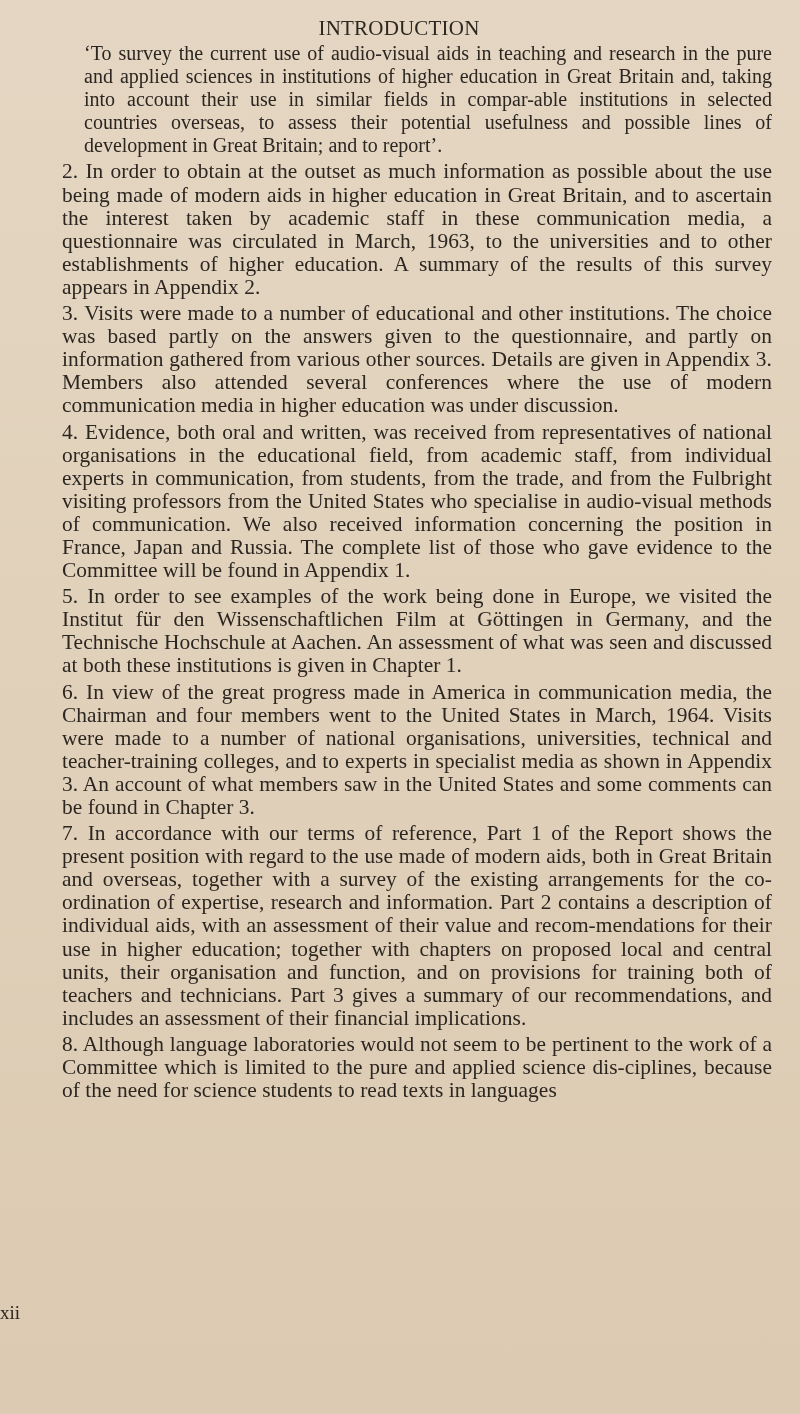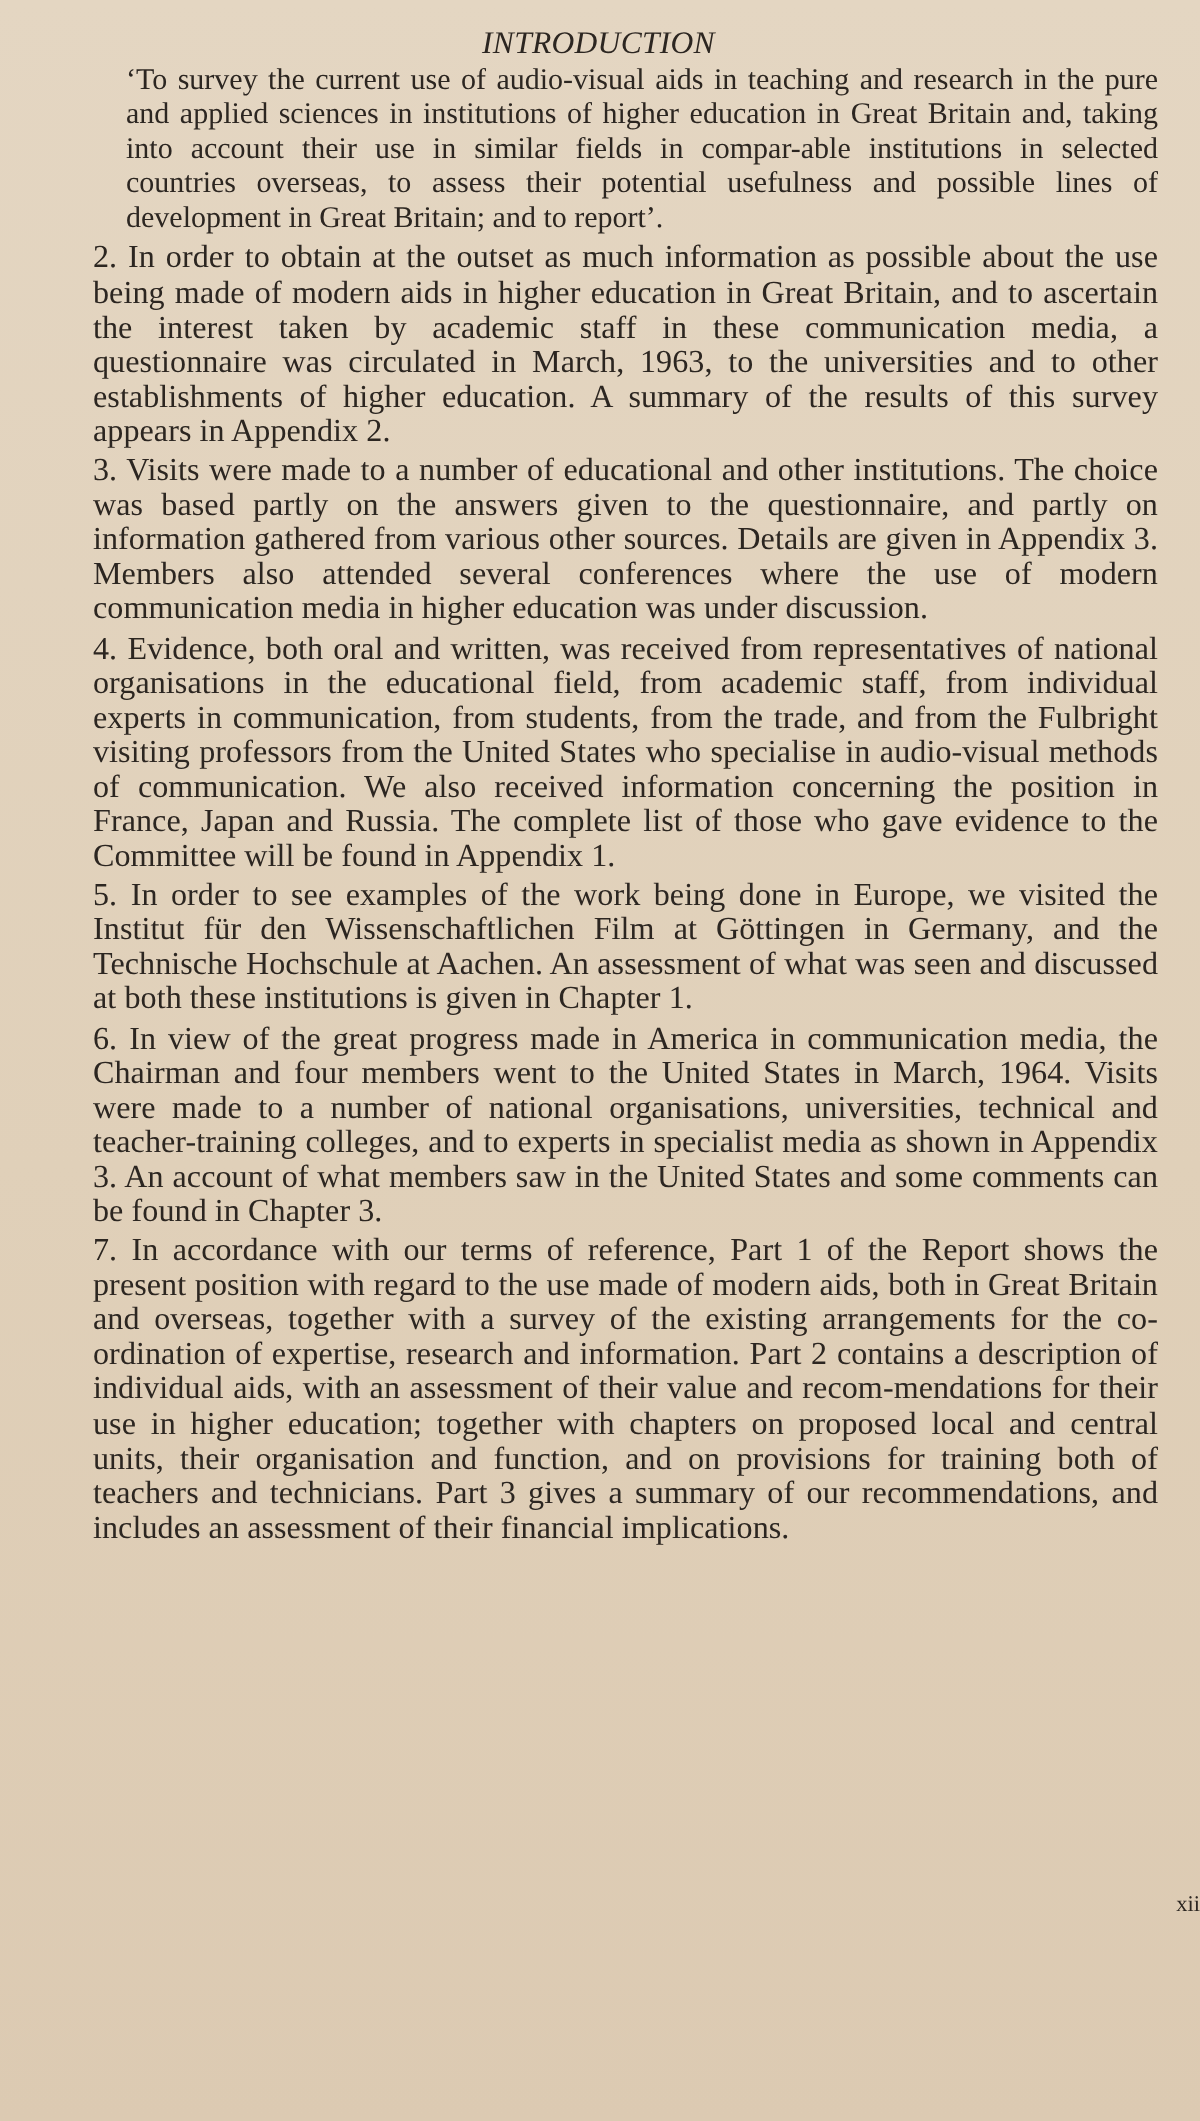--- a/index.html
+++ b/index.html
@@ -8,45 +8,46 @@
     background: #e2d3bd;
     background-image: linear-gradient(180deg, #e4d6c2 0%, #e0d0b9 55%, #dccab2 100%);
     font-family: "Liberation Serif", "DejaVu Serif", serif;
     color: #2c2621;
     position: relative;
   }
   .page { position: absolute; left: 62px; top: 14px; width: 710px; }
   .title {
     text-align: center; font-size: 21px; letter-spacing: 0.2px;
     margin: 0 0 0 0; line-height: 28px; padding-left: 0;
-    position: relative; left: -18px; font-style: italic;
+    position: relative; left: -18px;
   }
   .para {
     font-size: 21.4px; line-height: 23.1px;
     text-align: justify; margin: 0 0 3px 0;
     letter-spacing: 0.05px;
   }
   .quote {
     font-size: 20px; line-height: 23.1px;
     text-align: justify; margin: 0 0 3px 22px;
   }
   .folio {
-    position: absolute; left: 0; width: 800px; top: 1262px;
-    text-align: right; font-size: 15px;
+    position: absolute; left: 0; width: 800px; top: 1302px;
+    text-align: left; font-size: 19px;
   }
 </style>
 </head>
 <body>
 
 <div class="page">
   <div class="title">INTRODUCTION</div>
 
   <p class="quote"><span>‘To survey the current use of audio-visual aids in teaching and research in the pure and applied sciences in institutions of higher education in Great Britain and, taking into account their use in similar fields in compar-able institutions in selected countries overseas, to assess their potential usefulness and possible lines of development in Great Britain; and to report’.</span></p>
 
   <p class="para"><span>2.</span> <span>In order to obtain at the outset as much information as possible about the use being made of modern aids in higher education in Great Britain, and to ascertain the interest taken by academic staff in these communication media, a questionnaire was circulated in March, 1963, to the universities and to other establishments of higher education.  A summary of the results of this survey appears in Appendix 2.</span></p>
   <p class="para"><span>3.</span> <span>Visits were made to a number of educational and other institutions.  The choice was based partly on the answers given to the questionnaire, and partly on information gathered from various other sources.  Details are given in Appendix 3.  Members also attended several conferences where the use of modern communication media in higher education was under discussion.</span></p>
   <p class="para"><span>4.</span> <span>Evidence, both oral and written, was received from representatives of national organisations in the educational field, from academic staff, from individual experts in communication, from students, from the trade, and from the Fulbright visiting professors from the United States who specialise in audio-visual methods of communication.  We also received information concerning the position in France, Japan and Russia.  The complete list of those who gave evidence to the Committee will be found in Appendix 1.</span></p>
   <p class="para"><span>5.</span> <span>In order to see examples of the work being done in Europe, we visited the Institut für den Wissenschaftlichen Film at Göttingen in Germany, and the Technische Hochschule at Aachen.  An assessment of what was seen and discussed at both these institutions is given in Chapter 1.</span></p>
   <p class="para"><span>6.</span> <span>In view of the great progress made in America in communication media, the Chairman and four members went to the United States in March, 1964. Visits were made to a number of national organisations, universities, technical and teacher-training colleges, and to experts in specialist media as shown in Appendix 3.  An account of what members saw in the United States and some comments can be found in Chapter 3.</span></p>
   <p class="para"><span>7.</span> <span>In accordance with our terms of reference, Part 1 of the Report shows the present position with regard to the use made of modern aids, both in Great Britain and overseas, together with a survey of the existing arrangements for the co-ordination of expertise, research and information.  Part 2 contains a description of individual aids, with an assessment of their value and recom-mendations for their use in higher education; together with chapters on proposed local and central units, their organisation and function, and on provisions for training both of teachers and technicians.  Part 3 gives a summary of our recommendations, and includes an assessment of their financial implications.</span></p>
+  <p class="para"><span>8.</span> <span>Although language laboratories would not seem to be pertinent to the work of a Committee which is limited to the pure and applied science dis-ciplines, because of the need for science students to read texts in languages</span></p>
 </div>
 
 <div class="folio">xii</div>
 
 </body></html>

